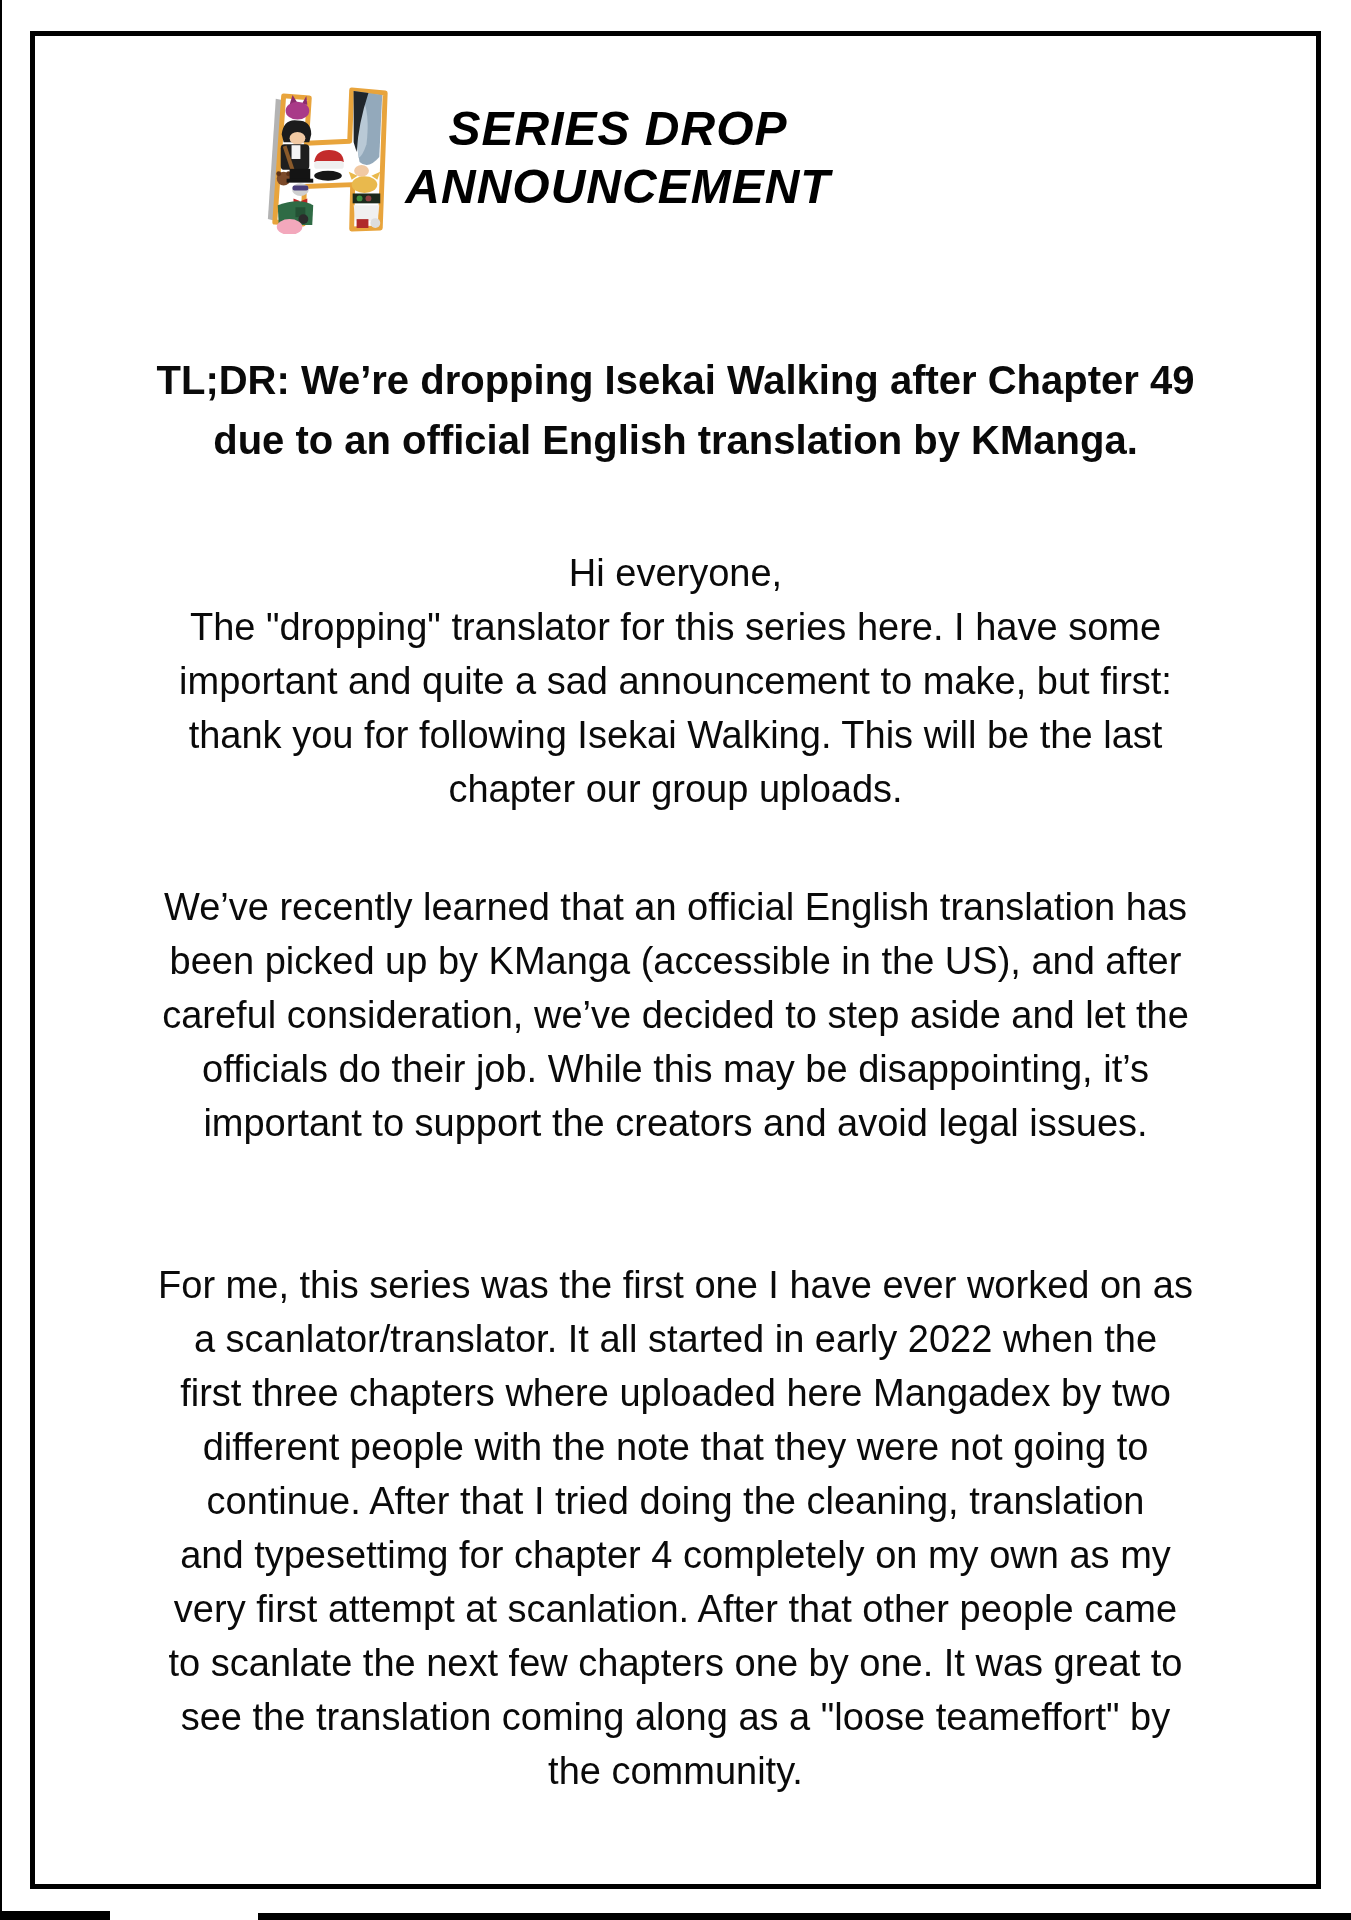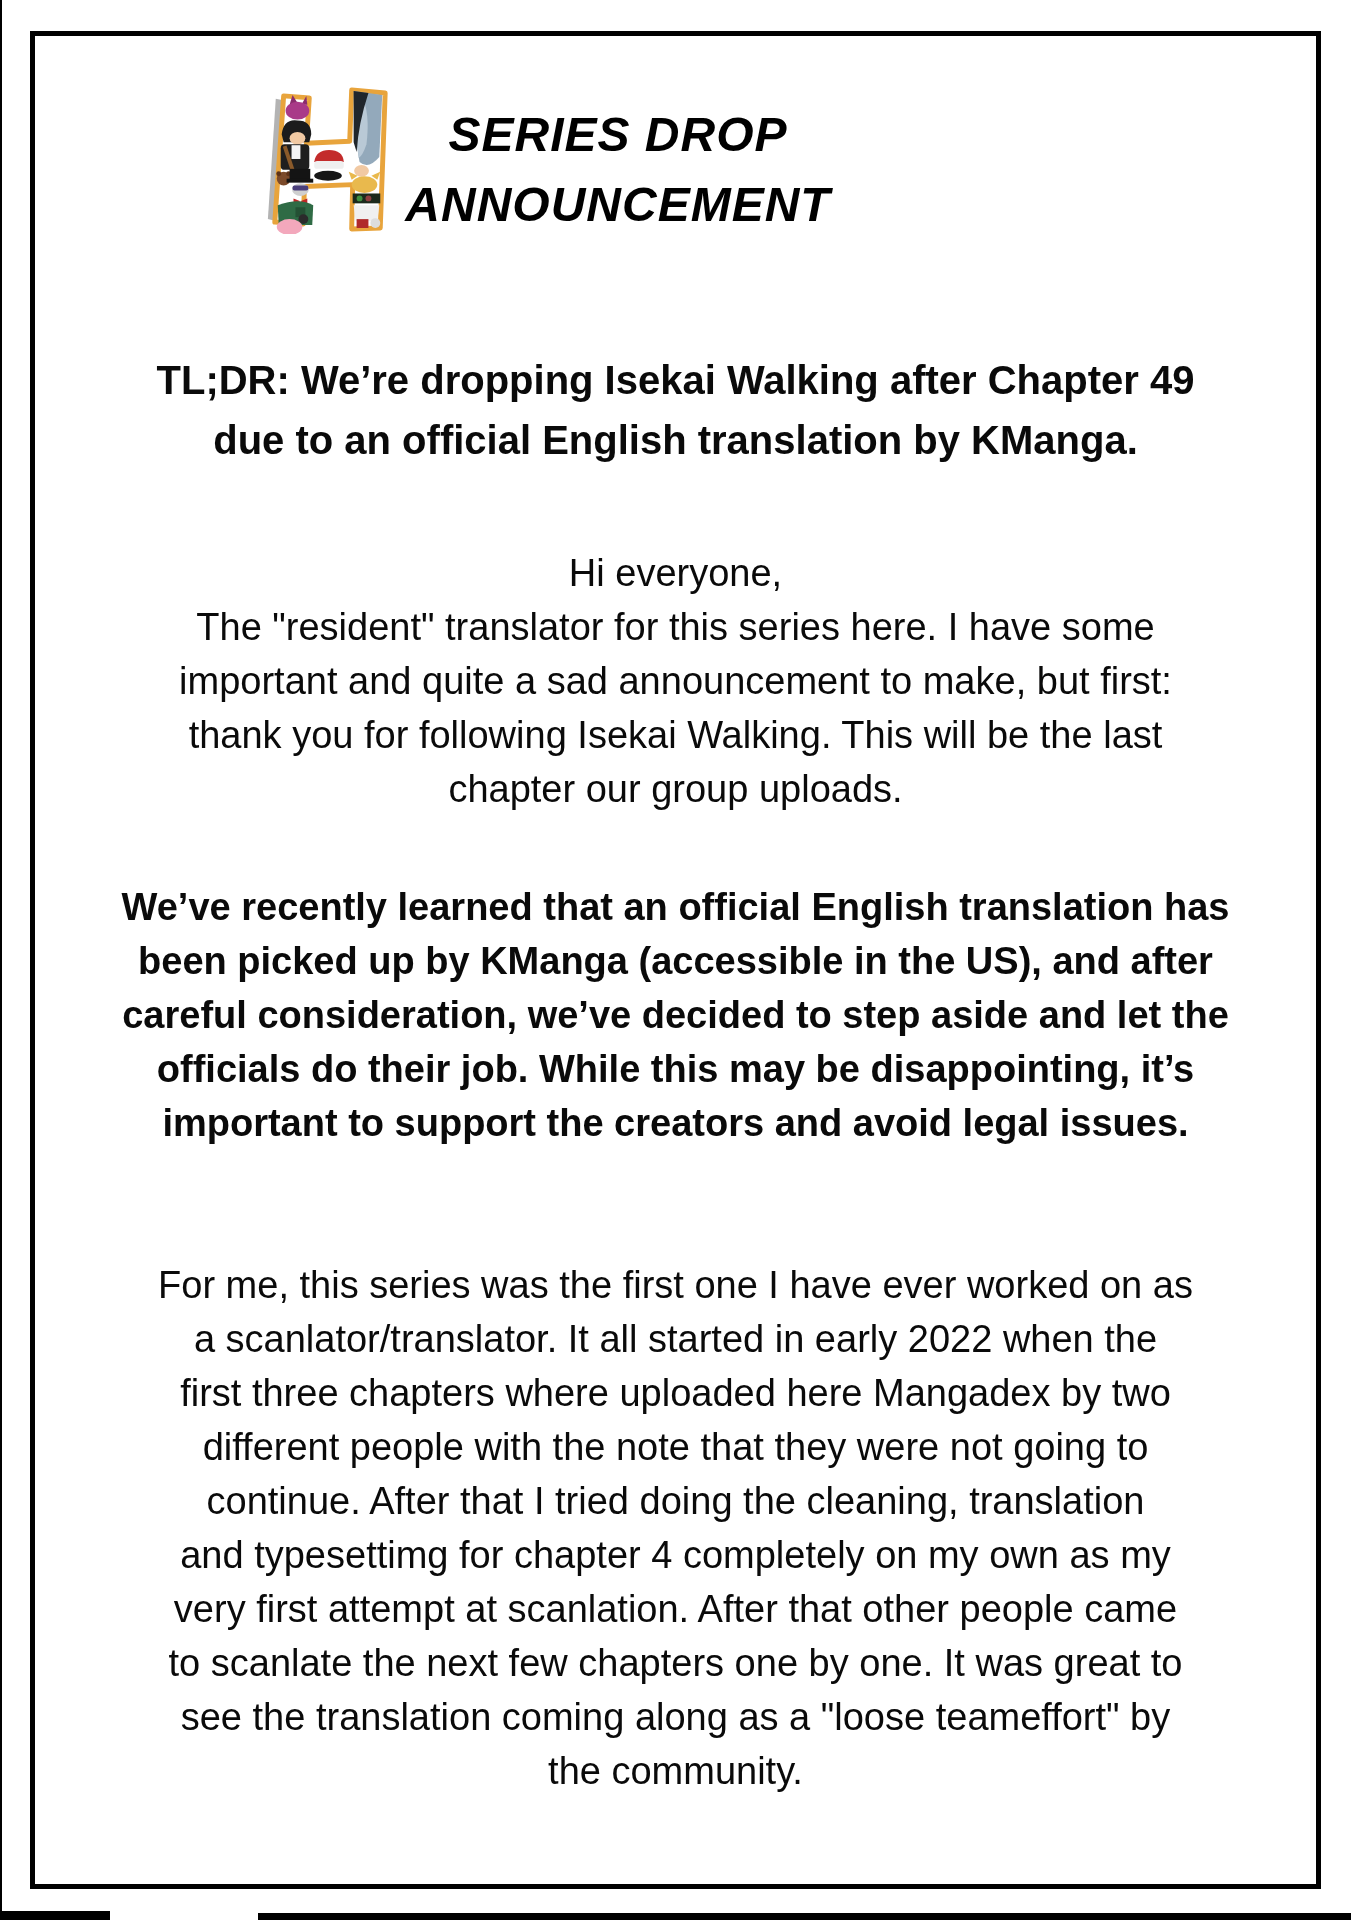--- a/index.html
+++ b/index.html
@@ -21,37 +21,37 @@
     border:5px solid #000; background:#fff;
   }
   .logo {
     position:absolute; left:260px; top:82px;
     width:138px; height:152px;
   }
   .title {
     position:absolute; left:392px; top:100px; width:452px;
     text-align:center;
     font-weight:bold; font-style:italic;
-    font-size:48px; line-height:70px; letter-spacing:1px;
+    font-size:48px; line-height:58px; letter-spacing:1px;
     white-space:pre; color:#000;
   }
   .tldr {
     position:absolute; left:45px; top:350px; width:1261px;
     text-align:center; font-weight:bold;
     font-size:40px; line-height:60px;
     white-space:pre;
   }
   .para {
     position:absolute; left:45px; width:1261px;
     text-align:center;
     font-size:38px; line-height:54px;
     white-space:pre;
   }
   #p1 { top:546px; }
-  #p2 { top:880px;font-weight:bold; }
+  #p2 { top:880px; }
   #p3 { top:1218px;margin-top:40px; }
   .sliver { position:absolute; background:#000; }
   .sliver-left  { left:0;    top:1911px; width:110px;  height:9px; }
   .sliver-right { left:258px; top:1913px; width:1093px; height:7px; }
 </style>
 </head>
 <body>
 
 <div class="edge-line"></div>
 
@@ -107,21 +107,21 @@
   </svg>
 </div>
 
 <div class="title">SERIES DROP
 ANNOUNCEMENT</div>
 
 <div class="tldr">TL;DR: We’re dropping Isekai Walking after Chapter 49
 due to an official English translation by KManga.</div>
 
 <div class="para" id="p1">Hi everyone,
-The "resident" translator for this series here. I have some
+The "dropping" translator for this series here. I have some
 important and quite a sad announcement to make, but first:
 thank you for following Isekai Walking. This will be the last
 chapter our group uploads.</div>
 <div class="para" id="p2">We’ve recently learned that an official English translation has
 been picked up by KManga (accessible in the US), and after
 careful consideration, we’ve decided to step aside and let the
 officials do their job. While this may be disappointing, it’s
 important to support the creators and avoid legal issues.</div>
 <div class="para" id="p3">For me, this series was the first one I have ever worked on as
 a scanlator/translator. It all started in early 2022 when the

